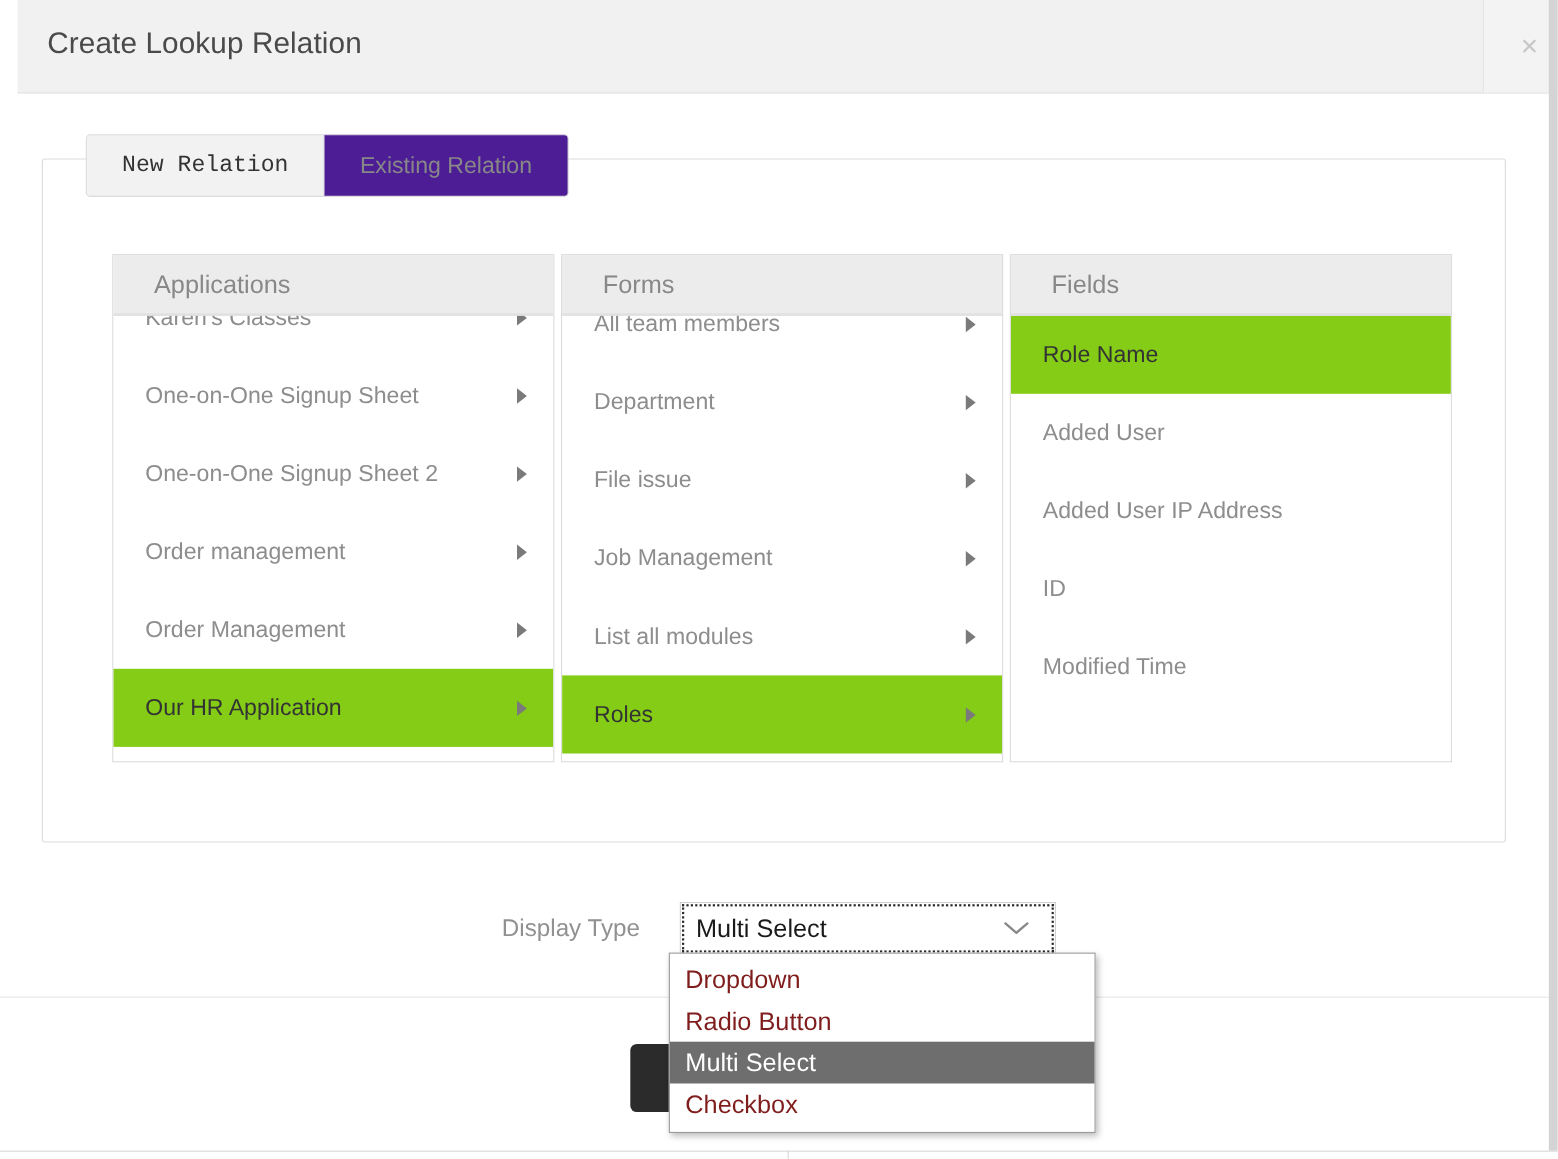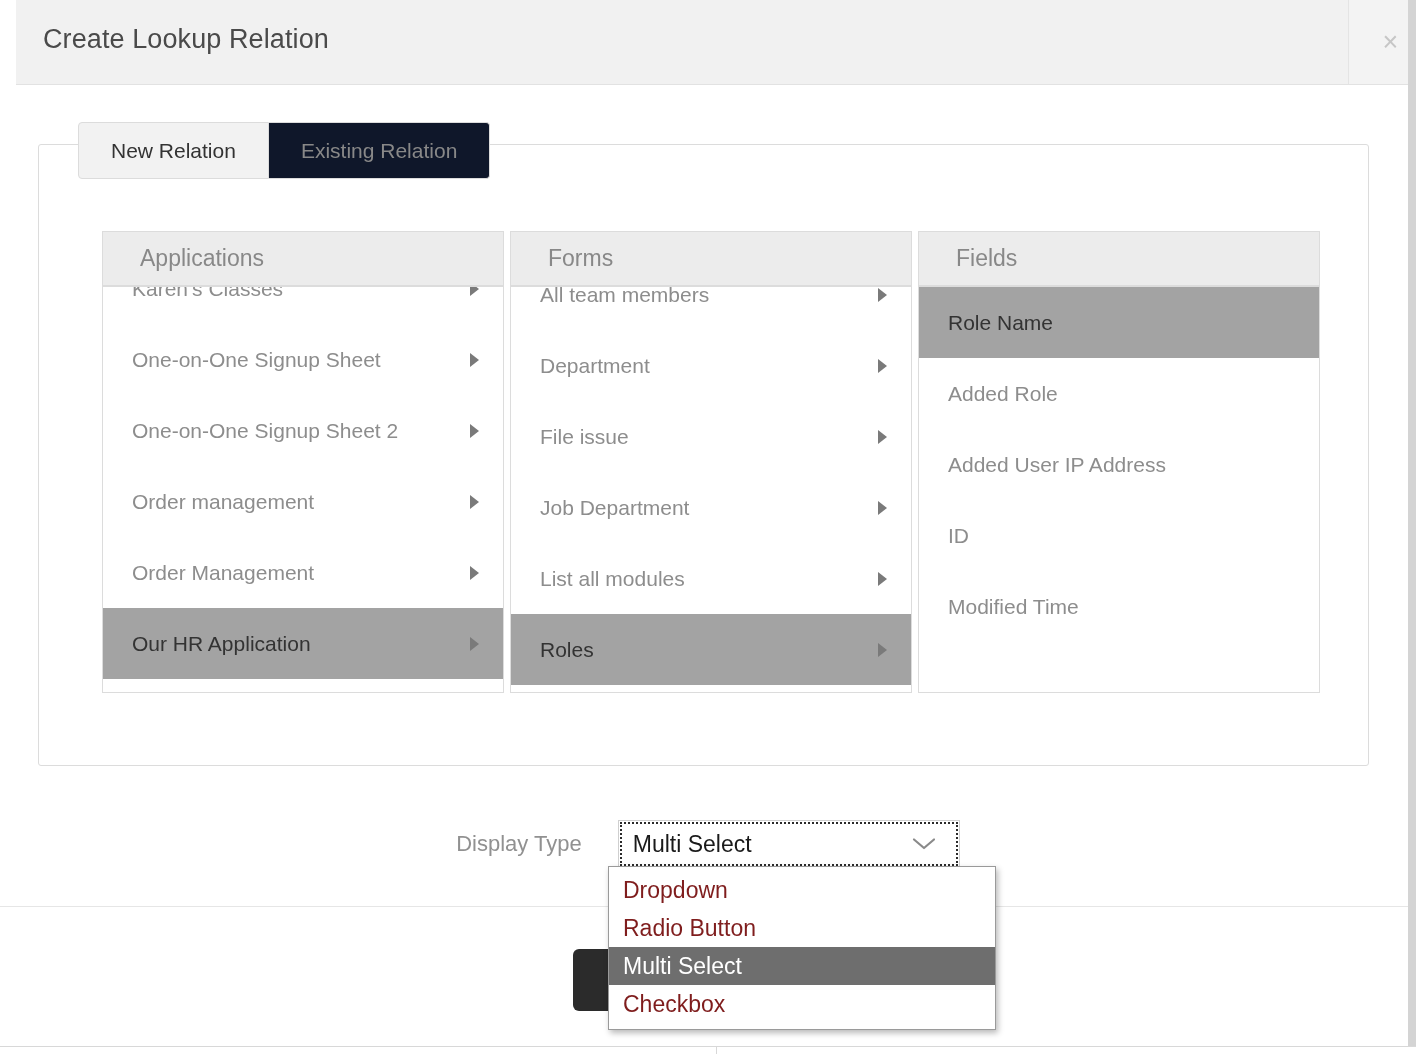--- a/index.html
+++ b/index.html
@@ -69,23 +69,24 @@
     font-size: 21px;
     border: 1px solid #dcdcdc;
     cursor: pointer;
     white-space: nowrap;
   }
   .tab.active {
     background: #f2f2f2;
     color: #333333;
     border-radius: 4px 0 0 4px;
     border-right: 1px solid #dcdcdc;
+    font-family: Liberation Mono, monospace;
   }
   .tab.inactive {
-    background: #0f172a;
+    background: #4c1d95;
     color: #888888;
     border-left: none;
     border-radius: 0 4px 4px 0;
   }
 
   
   .picker {
     position: absolute;
     left: 63px; top: 86px;
     display: flex;
@@ -129,21 +130,21 @@
     align-items: center;
     padding: 0 24px 0 29px;
     font-size: 21px;
     color: #8d8d8d;
     cursor: pointer;
     position: relative;
     white-space: nowrap;
   }
   .opt .label { flex: 1; }
   .opt.selected {
-    background: #a3a3a3;
+    background: #84cc16;
     color: #333333;
   }
   .caret-right {
     width: 0; height: 0;
     border-left: 9px solid #7a7a7a;
     border-top: 7px solid transparent;
     border-bottom: 7px solid transparent;
     flex: none;
     margin-left: 10px;
   }
@@ -307,21 +308,21 @@
           </div>
           <div class="opt">
             <span class="label">Department</span>
             <span class="caret-right"></span>
           </div>
           <div class="opt">
             <span class="label">File issue</span>
             <span class="caret-right"></span>
           </div>
           <div class="opt">
-            <span class="label">Job Department</span>
+            <span class="label">Job Management</span>
             <span class="caret-right"></span>
           </div>
           <div class="opt">
             <span class="label">List all modules</span>
             <span class="caret-right"></span>
           </div>
           <div class="opt selected">
             <span class="label">Roles</span>
             <span class="caret-right"></span>
           </div>
@@ -330,21 +331,21 @@
         <div class="col-head">
           <span>Forms</span>
         </div>
       </div>
       <div class="col right">
         <div class="col-list">
           <div class="opt selected">
             <span class="label">Role Name</span>
           </div>
           <div class="opt">
-            <span class="label">Added Role</span>
+            <span class="label">Added User</span>
           </div>
           <div class="opt">
             <span class="label">Added User IP Address</span>
           </div>
           <div class="opt">
             <span class="label">ID</span>
           </div>
           <div class="opt">
             <span class="label">Modified Time</span>
           </div>

